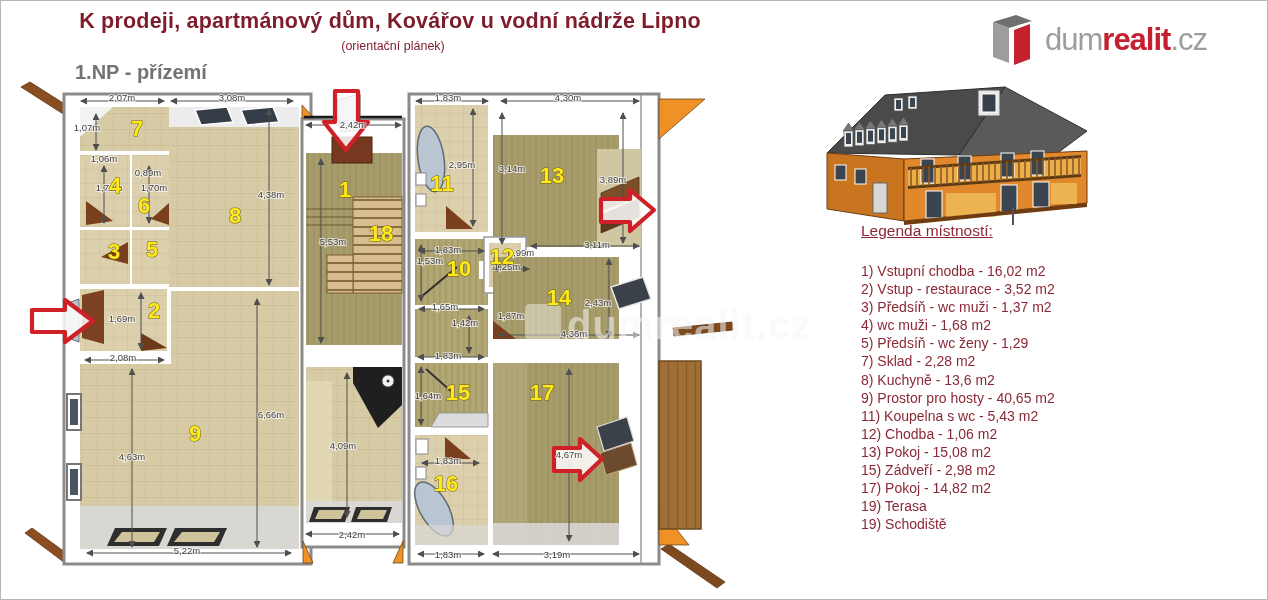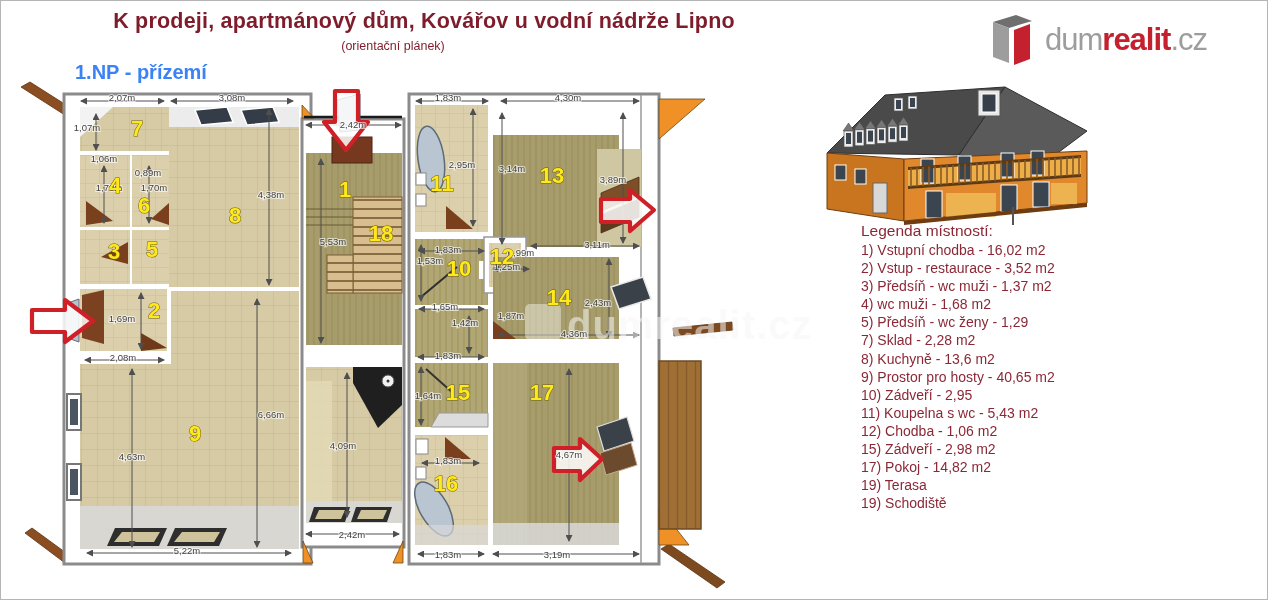--- a/index.html
+++ b/index.html
@@ -1,30 +1,30 @@
 <!DOCTYPE html>
 <html><head>
 <meta charset="utf-8">
 <style>
   html,body{margin:0;padding:0;background:#fff;}
   .canvas{position:relative;width:1268px;height:600px;background:#fff;
     border:1px solid #b5b5b5;box-sizing:border-box;overflow:hidden;
     font-family:"Liberation Sans",sans-serif;}
   .title{position:absolute;left:0;top:8px;width:778px;text-align:center;
-    font-size:21.5px;font-weight:bold;color:#7e1c2b;letter-spacing:.2px;padding-left:34px;}
+    font-size:21.5px;font-weight:bold;color:#7e1c2b;letter-spacing:.2px;}
   .subtitle{position:absolute;left:0;top:38px;width:760px;text-align:center;
     font-size:12.5px;color:#7e1c2b;margin-left:12px;}
   .floorlabel{position:absolute;left:74px;top:60px;font-size:20px;
-    font-weight:bold;color:#3b82f6;}
+    font-weight:bold;color:#737373;}
   .logo{position:absolute;left:990px;top:12px;display:flex;align-items:center;}
   .logo-text{font-size:31px;letter-spacing:-1px;margin-left:10px;line-height:1;}
   .logo-gray{color:#9d9d9d;}
   .logo-red{color:#c5202e;font-weight:bold;}
   .legend{position:absolute;left:860px;top:221px;color:#8b2836;}
-  .legend-h{font-size:15.5px;margin-bottom:1px;}
+  .legend-h{font-size:15.5px;text-decoration:underline;margin-bottom:22px;}
   .legend-items div{font-size:14px;line-height:18.1px;white-space:nowrap;}
   svg text.dim{font-family:"Liberation Sans",sans-serif;font-size:9.5px;
     fill:#3f3f3f;paint-order:stroke;stroke:rgba(255,255,255,.65);stroke-width:2px;}
   svg text.rnum{font-family:"Liberation Sans",sans-serif;font-size:22px;
     font-weight:bold;fill:#ffe81c;paint-order:stroke;stroke:#6e6200;stroke-width:1px;}
   svg text.wm{font-family:"Liberation Sans",sans-serif;font-size:40px;
     font-weight:bold;fill:rgba(245,245,245,.55);letter-spacing:1px;}
 </style>
 </head>
 <body>
@@ -50,23 +50,23 @@
     <div class="legend-h">Legenda místností:</div>
     <div class="legend-items" id="legend-items">
         <div>1) Vstupní chodba - 16,02 m2</div>
         <div>2) Vstup - restaurace - 3,52 m2</div>
         <div>3) Předsíň - wc muži - 1,37 m2</div>
         <div>4) wc muži - 1,68 m2</div>
         <div>5) Předsíň - wc ženy - 1,29</div>
         <div>7) Sklad - 2,28 m2</div>
         <div>8) Kuchyně - 13,6 m2</div>
         <div>9) Prostor pro hosty - 40,65 m2</div>
-        <div>10) Zádveří - 2,95</div>
         <div>11) Koupelna s wc - 5,43 m2</div>
         <div>12) Chodba - 1,06 m2</div>
+        <div>13) Pokoj - 15,08 m2</div>
         <div>15) Zádveří - 2,98 m2</div>
         <div>17) Pokoj - 14,82 m2</div>
         <div>19) Terasa</div>
         <div>19) Schodiště</div>
       </div>
   </div>
 
   <svg id="plan-svg" width="1268" height="600" viewBox="0 0 1268 600" style="position:absolute;left:0;top:0;">
     <defs>
       <marker id="da" markerWidth="7" markerHeight="7" refX="6" refY="3.5" orient="auto-start-reverse">

